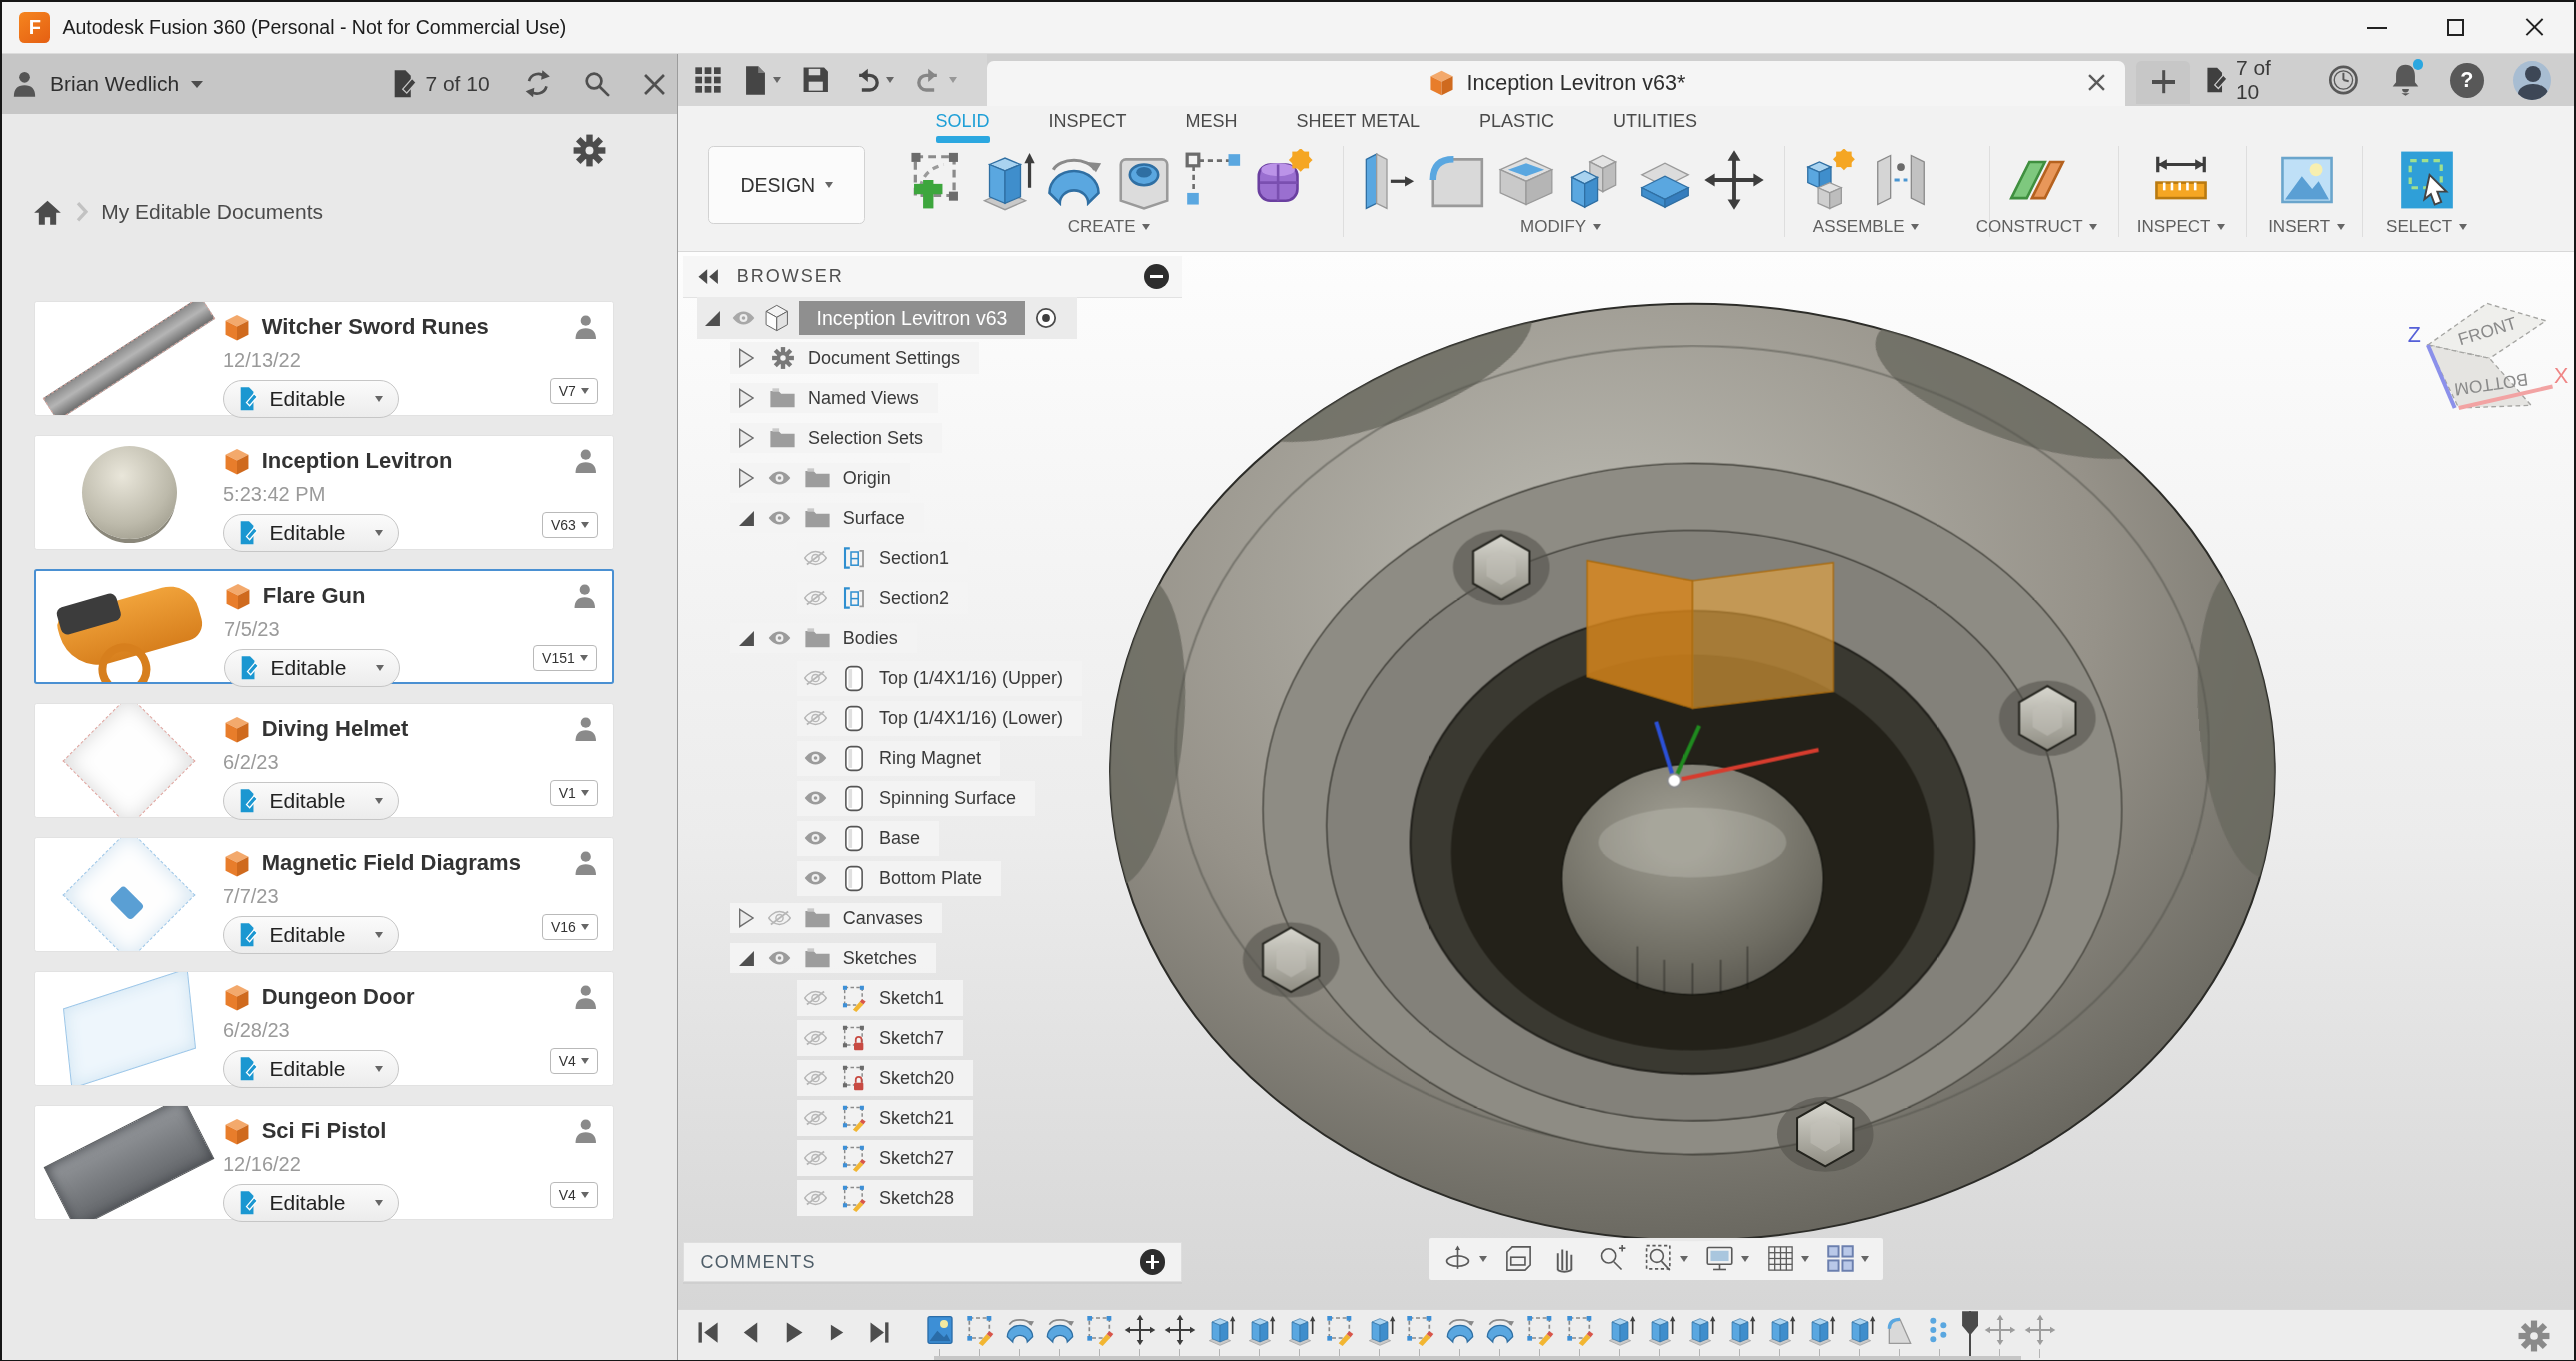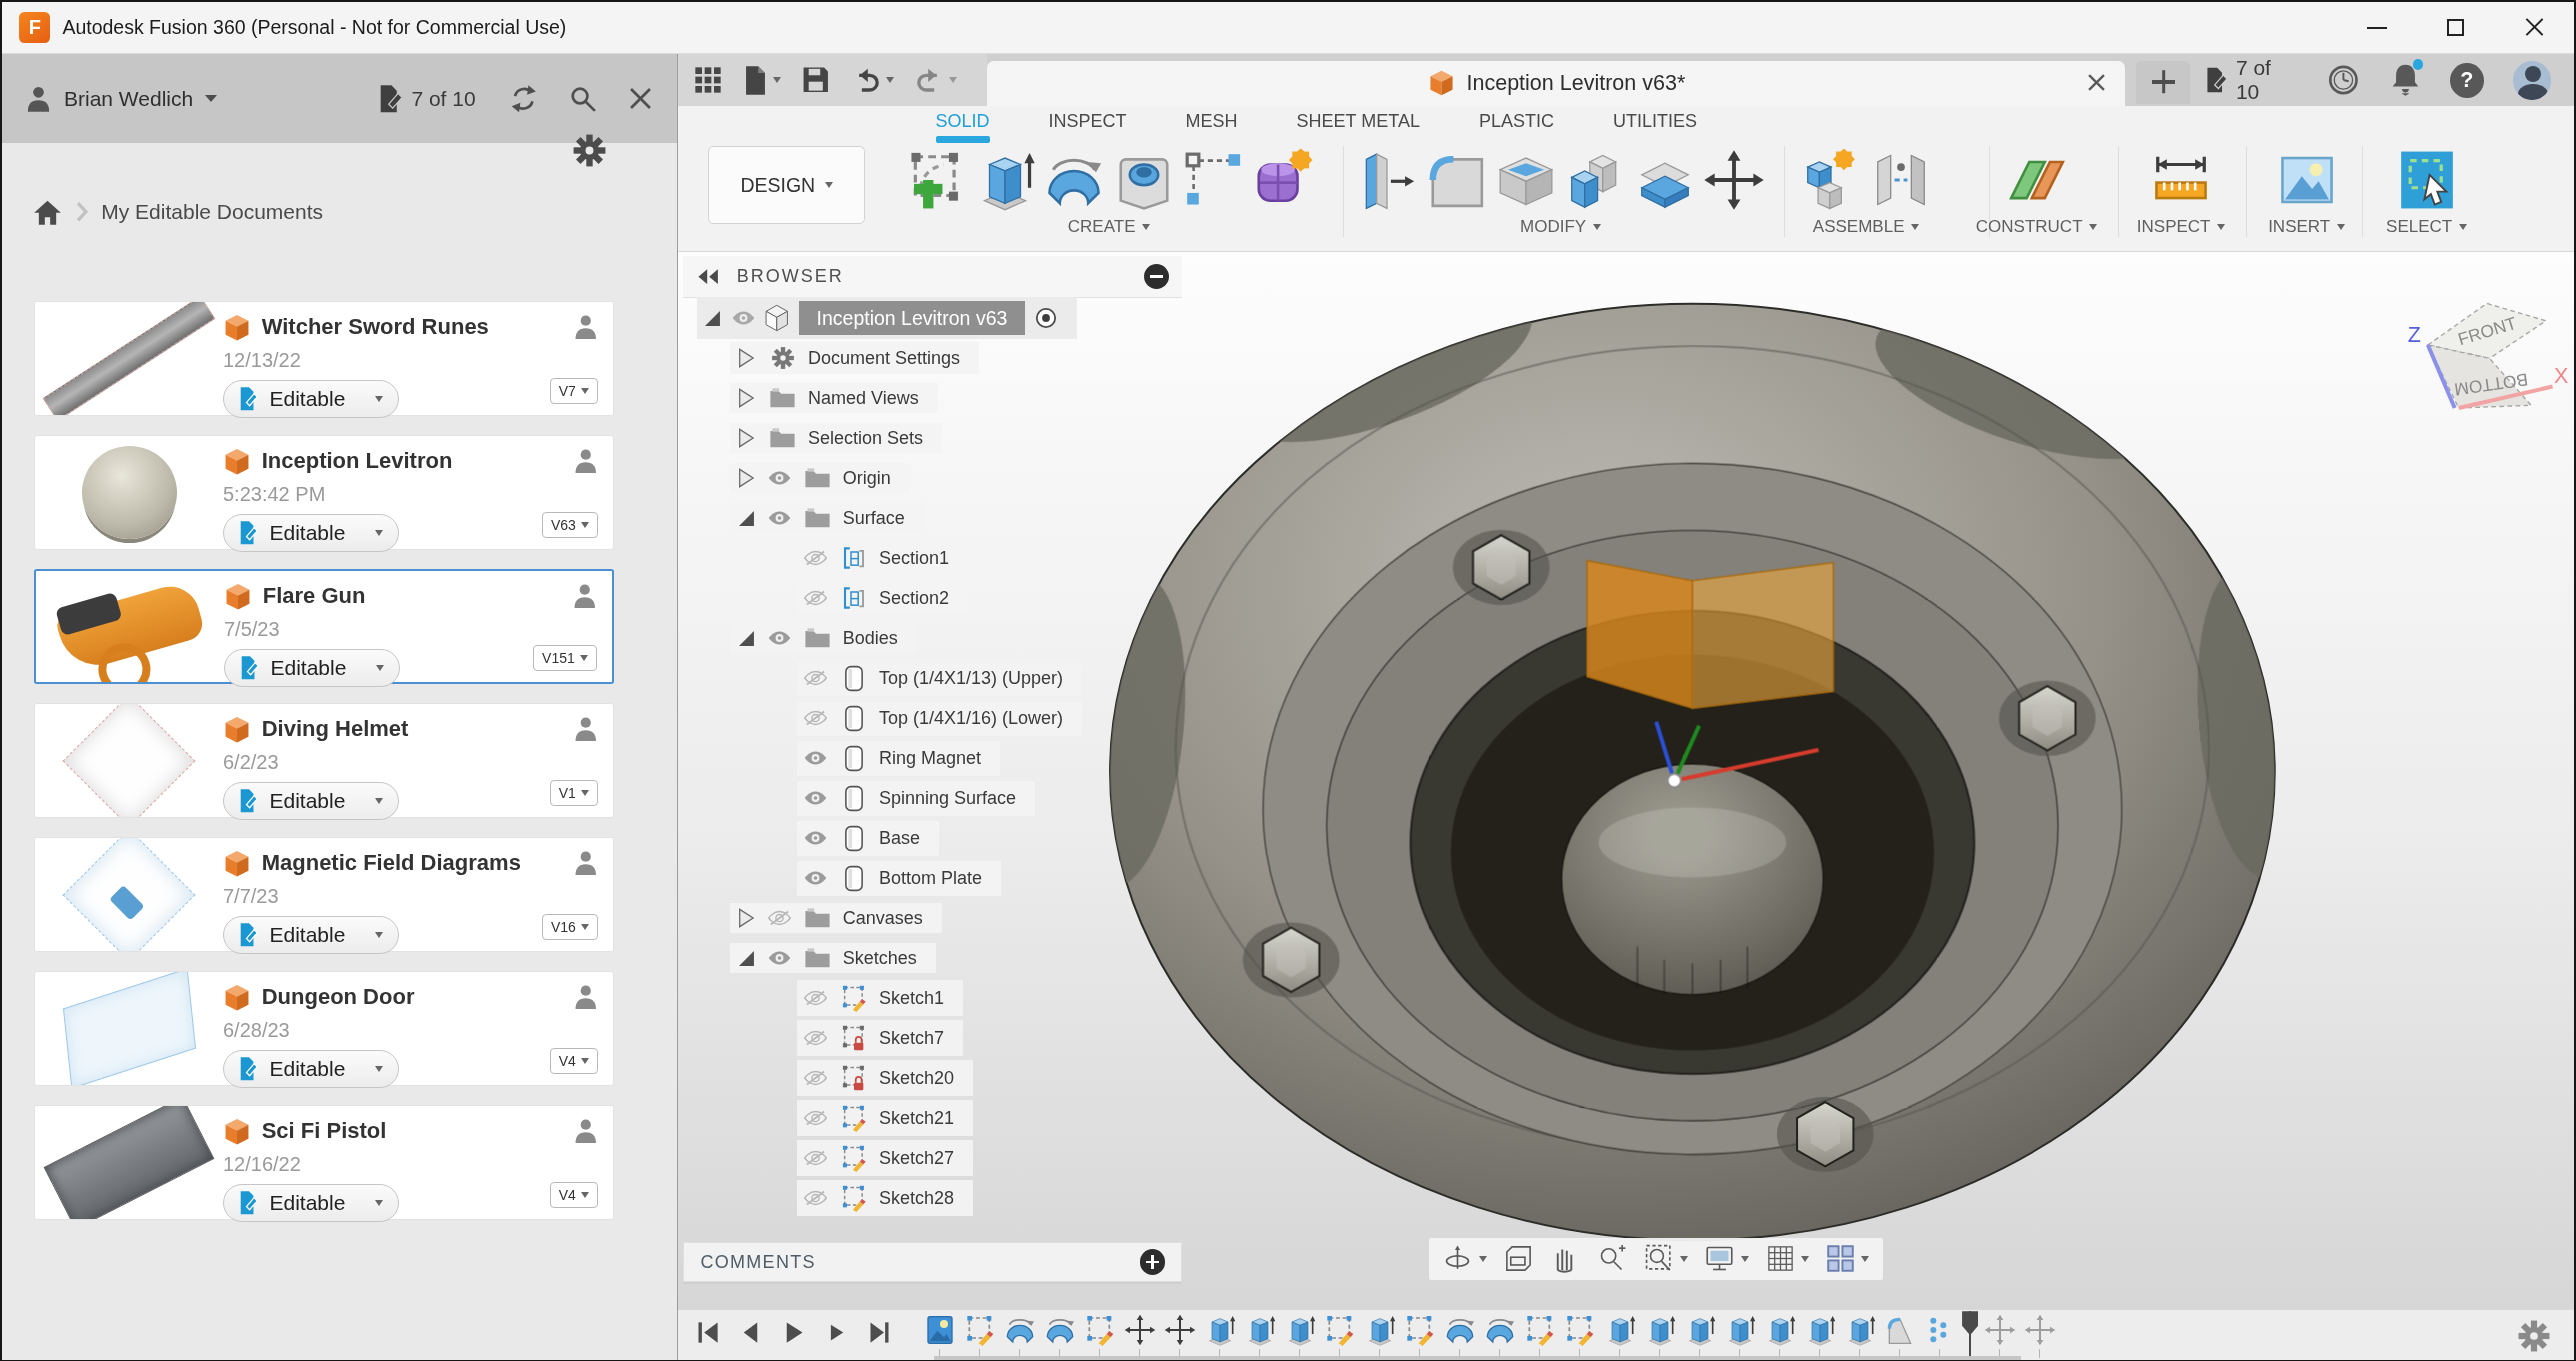--- a/index.html
+++ b/index.html
@@ -17,21 +17,21 @@
   .wc .max{width:17.4px;height:17.4px;border:2px solid #222}
   .wc .xwrap{position:relative;width:20px;height:20px}
   .wc .xwrap i{position:absolute;left:-1.3px;top:8.7px;width:23px;height:2px;background:#222}
   .wc .xwrap i:first-child{transform:rotate(45deg)}
   .wc .xwrap i:last-child{transform:rotate(-45deg)}
 
   .main{display:flex;height:1307px}
 
   
   .datapanel{width:676px;min-width:676px;background:#e9e9e9;position:relative;border-right:1.3px solid #9c9c9c}
-  .dp-header{height:89px;background:#c6c6c6;display:flex;align-items:center;padding:0 23px;gap:13.4px}
+  .dp-header{height:60px;background:#c6c6c6;display:flex;align-items:center;padding:0 9px;gap:13.4px}
   .dp-user{display:flex;align-items:center;gap:12px}
   .uname{font-size:21px;color:#2f2f2f}
   .caret{width:0;height:0;border-left:6px solid transparent;border-right:6px solid transparent;border-top:7.4px solid #4d4d4d}
   .caret.sm{border-left-width:4.7px;border-right-width:4.7px;border-top-width:6px;border-top-color:#666}
   .dp-count{display:flex;align-items:center;gap:8px;margin-left:auto;font-size:21px;color:#3a3a3a}
   .dp-hicons{display:flex;align-items:center;gap:29.5px;margin-left:20px}
   .dp-gear{position:absolute;top:79px;right:70px}
   .breadcrumb{position:absolute;top:144px;left:29.5px;display:flex;align-items:center;gap:13.4px}
   .bc-label{font-size:21px;color:#4a4a4a}
 
@@ -1192,21 +1192,21 @@
                     </svg>
                   </span>
                   <span class="ticobox">
 
                     <svg class="ic ic-body" width="20" height="27" viewBox="0 0 32 42">
                       <rect x="3" y="2" width="26" height="38" rx="8" fill="#fff" stroke="#555" stroke-width="2.5"></rect>
                       <path d="M10 6 V36" stroke="#e0e0e0" stroke-width="6"></path>
                     </svg>
 
                   </span>
-                  <span class="tlabel">Top (1/4X1/13) (Upper)</span>
+                  <span class="tlabel">Top (1/4X1/16) (Upper)</span>
                 </span>
               </div>
 
               <div class="trow icon-body eye-off depth-2">
                 <span class="rowbg">
 
                   <span class="eyebox">
 
                     <svg class="ey off" width="23" height="16" viewBox="0 0 32 22">
                       <path d="M16 2 C7 2 1 11 1 11 C1 11 7 20 16 20 C25 20 31 11 31 11 C31 11 25 2 16 2 Z" fill="none" stroke="#b7b7b7" stroke-width="2"></path>

